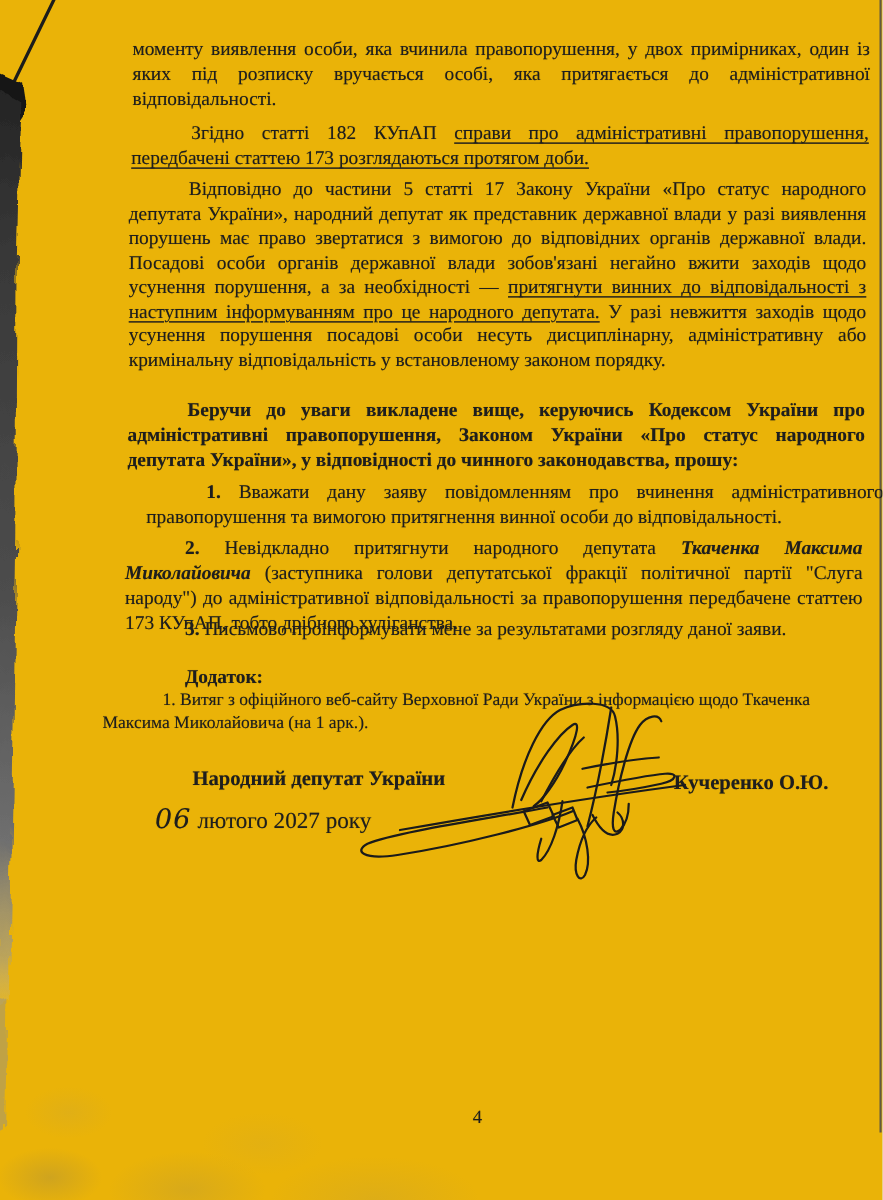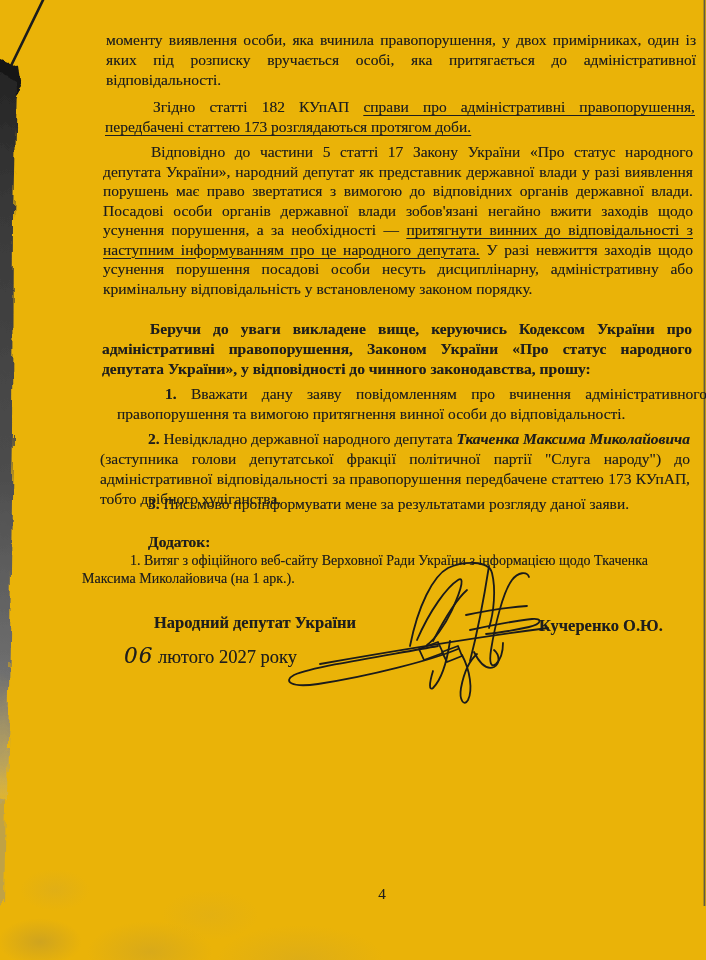--- a/index.html
+++ b/index.html
@@ -102,21 +102,21 @@
   <p class="blk p1">моменту виявлення особи, яка вчинила правопорушення, у двох примірниках, один із яких під розписку вручається особі, яка притягається до адміністративної відповідальності.</p>
 
   <p class="blk p2 indent"><span>Згідно статті 182 КУпАП </span><span class="und">справи про адміністративні правопорушення, передбачені статтею 173 розглядаються протягом доби.</span></p>
 
   <p class="blk p3 indent"><span>Відповідно до частини 5 статті 17 Закону України «Про статус народного депутата України», народний депутат як представник державної влади у разі виявлення порушень має право звертатися з вимогою до відповідних органів державної влади. Посадові особи органів державної влади зобов'язані негайно вжити заходів щодо усунення порушення, а за необхідності — </span><span class="und">притягнути винних до відповідальності з наступним інформуванням про це народного депутата.</span><span> У разі невжиття заходів щодо усунення порушення посадові особи несуть дисциплінарну, адміністративну або кримінальну відповідальність у встановленому законом порядку.</span></p>
 
   <p class="blk p4 indent">Беручи до уваги викладене вище, керуючись Кодексом України про адміністративні правопорушення, Законом України «Про статус народного депутата України», у відповідності до чинного законодавства, прошу:</p>
 
   <p class="blk it1 indent"><span class="b">1.</span><span> Вважати дану заяву повідомленням про вчинення адміністративного правопорушення та вимогою притягнення винної особи до відповідальності.</span></p>
 
-  <p class="blk it2 indent"><span class="b">2.</span><span> Невідкладно державної народного депутата </span><span class="bi">Ткаченка Максима Миколайовича</span><span> (заступника голови депутатської фракції політичної партії "Слуга народу") до адміністративної відповідальності за правопорушення передбачене статтею 173 КУпАП, тобто дрібного хуліганства.</span></p>
+  <p class="blk it2 indent"><span class="b">2.</span><span> Невідкладно притягнути народного депутата </span><span class="bi">Ткаченка Максима Миколайовича</span><span> (заступника голови депутатської фракції політичної партії "Слуга народу") до адміністративної відповідальності за правопорушення передбачене статтею 173 КУпАП, тобто дрібного хуліганства.</span></p>
 
   <p class="blk it3 indent"><span class="b">3.</span><span> Письмово проінформувати мене за результатами розгляду даної заяви.</span></p>
 
   <p class="blk dod indent b">Додаток:</p>
 
   <p class="blk att indent">1. Витяг з офіційного веб-сайту Верховної Ради України з інформацією щодо Ткаченка Максима Миколайовича (на 1 арк.).</p>
 
   <p class="blk sig-name">Кучеренко О.Ю.</p>
   <p class="blk sig-title">Народний депутат України</p>
   <p class="blk date-line"><span class="date-day">06</span><span> лютого 2027 року</span></p>

